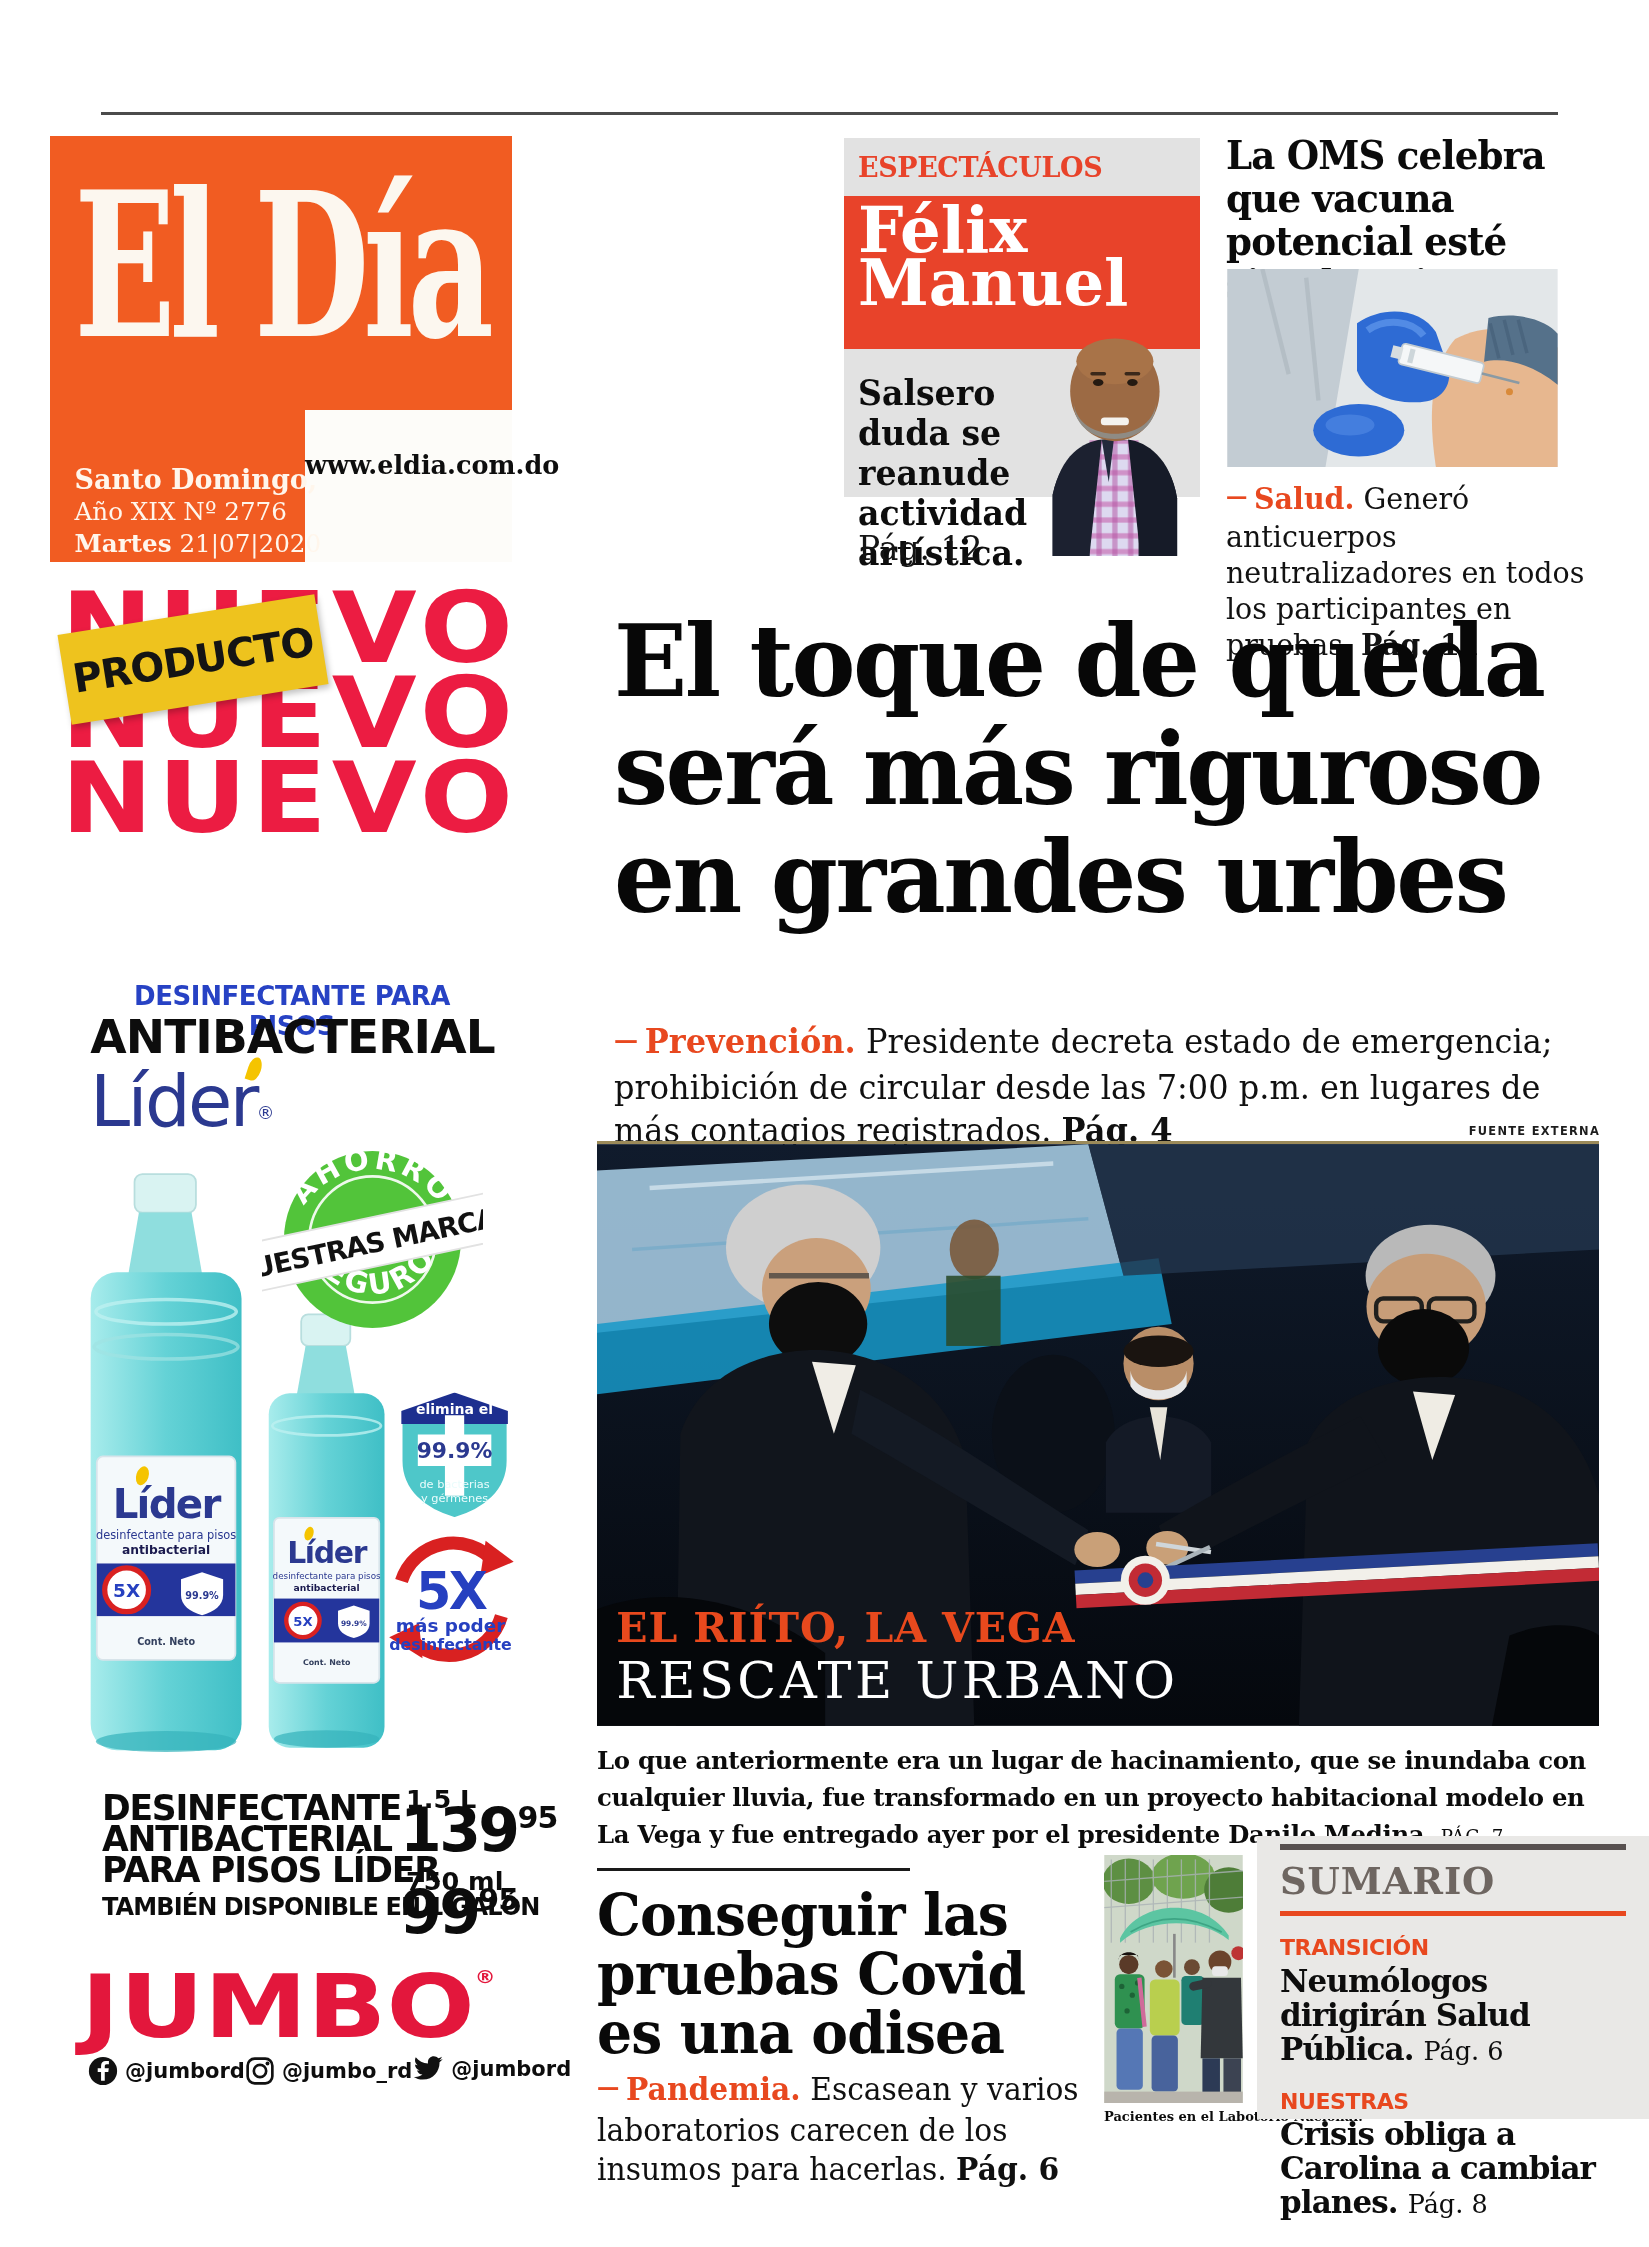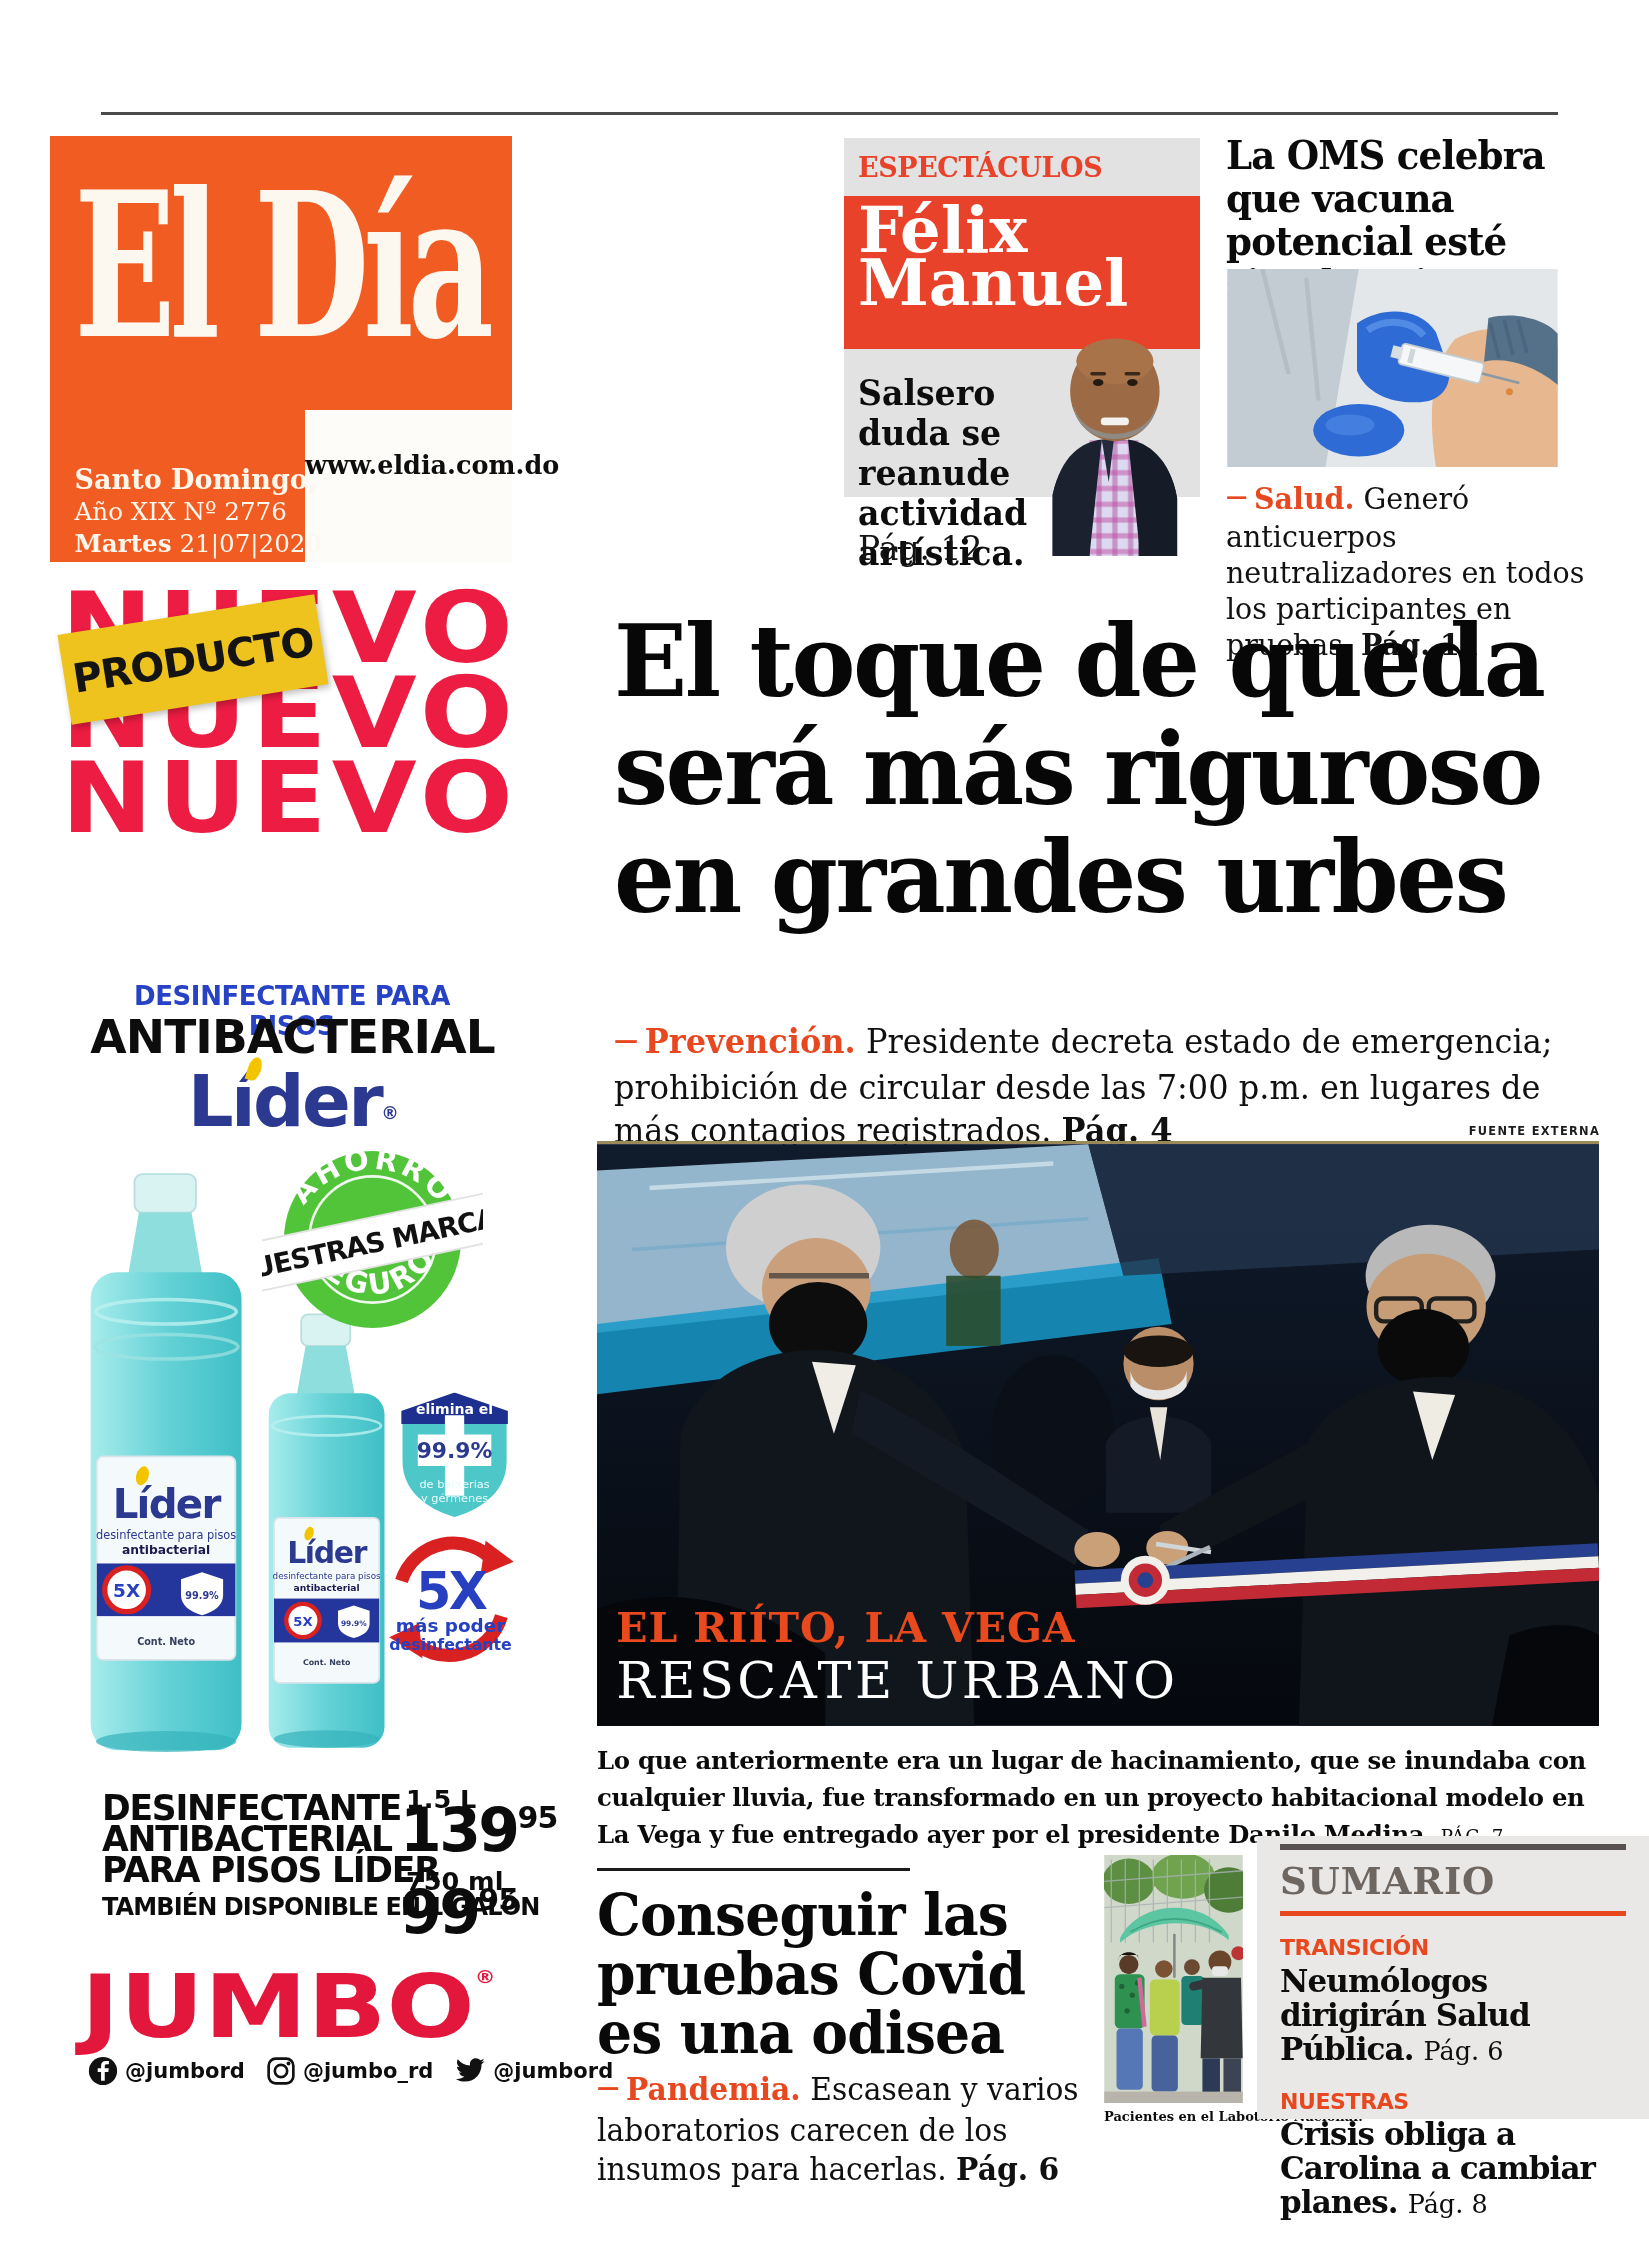--- a/index.html
+++ b/index.html
@@ -71,38 +71,38 @@
   .sum-kicker2{margin-top:21px;}
   .sum-text{margin-top:3.5px;font-weight:bold;font-size:31px;line-height:34px;color:#0d0d0d;letter-spacing:-0.9px;}
   .sum-page{font-weight:normal;font-size:25.5px;letter-spacing:0;}
 
   
   .nuevo{left:61px;top:586px;width:474px;font-family:"DejaVu Sans","Liberation Sans",sans-serif;font-weight:900;font-size:98px;line-height:85px;color:#ec1c42;letter-spacing:4.4px;transform:scaleX(1.12);transform-origin:0 0;}
   .tape{left:63px;top:614px;width:260px;height:91px;background:#eec31e;transform:rotate(-9deg);display:flex;align-items:center;justify-content:center;box-shadow:1.8px 3.5px 6.1px rgba(0,0,0,.25);}
   .tape span{font-family:"DejaVu Sans","Liberation Sans",sans-serif;font-weight:900;font-size:40px;color:#141414;letter-spacing:-0.9px;}
   .ad-line1{left:90px;top:981px;width:404px;text-align:center;font-family:"DejaVu Sans","Liberation Sans",sans-serif;font-weight:bold;font-size:26px;color:#2742c4;letter-spacing:-0.4px;}
   .ad-line2{left:66px;top:1009px;width:453px;text-align:center;font-family:"DejaVu Sans","Liberation Sans",sans-serif;font-weight:900;font-size:47px;color:#0d0d0d;letter-spacing:-0.9px;}
-  .ad-brand{left:90px;top:1059px;width:404px;text-align:center;font-family:"DejaVu Sans","Liberation Sans",sans-serif;font-weight:bold;font-size:72px;color:#2b3990;letter-spacing:-2.6px;}
+  .ad-brand{left:90px;top:1059px;width:404px;text-align:left;font-family:"DejaVu Sans","Liberation Sans",sans-serif;font-weight:normal;font-size:72px;color:#2b3990;letter-spacing:-2.6px;}
   .brand-reg{font-size:17.6px;vertical-align:7px;}
   .brand-accent{left:248px;top:1057px;width:13px;height:24px;background:#f5c400;border-radius:60% 60% 60% 0;transform:rotate(18deg);}
   .bottles{left:51px;top:1167px;width:353px;height:607px;}
   .badge{left:262px;top:1135px;width:221px;height:209px;}
   .shield{left:395px;top:1389px;width:120px;height:133px;}
   .fivex{left:382px;top:1525px;width:138px;height:149px;}
   .claim{left:332px;top:1678px;width:195px;text-align:center;font-family:"DejaVu Sans","Liberation Sans",sans-serif;font-weight:800;font-size:18.4px;line-height:22px;color:#0e0e0e;}
   .desc{left:102px;top:1792px;font-family:"DejaVu Sans","Liberation Sans",sans-serif;font-weight:900;font-size:36px;line-height:31px;letter-spacing:-1.3px;color:#0c0c0c;transform:scaleX(.96);transform-origin:0 0;}
   .desc-sub{left:102px;top:1893px;font-family:"DejaVu Sans","Liberation Sans",sans-serif;font-weight:800;font-size:24px;letter-spacing:-0.9px;color:#0c0c0c;}
   .psize{font-family:"DejaVu Sans","Liberation Sans",sans-serif;font-weight:800;font-size:25.5px;color:#0c0c0c;}
   .pbig{font-family:"DejaVu Sans","Liberation Sans",sans-serif;font-weight:900;font-size:60px;letter-spacing:-2.6px;color:#0c0c0c;line-height:1;}
   .pcents{font-size:30px;letter-spacing:-0.9px;position:relative;top:-23px;}
   .p1size{left:406px;top:1784px;} .p1{left:400px;top:1800px;}
   .p2size{left:406px;top:1866px;} .p2{left:400px;top:1882px;}
   .jumbo{left:81px;top:1963px;font-family:"DejaVu Sans","Liberation Sans",sans-serif;font-weight:900;font-size:88px;color:#e3173c;line-height:1;transform:scaleX(1.18);transform-origin:0 50%;white-space:nowrap;}
   .jumbo-reg{font-size:17.6px;vertical-align:54px;letter-spacing:0;}
-  .socials{left:88px;top:2056px;width:386px;display:flex;gap:21px;align-items:center;font-family:"DejaVu Sans","Liberation Sans",sans-serif;font-weight:800;font-size:21px;color:#0d0d0d;}
+  .socials{left:88px;top:2056px;width:386px;display:flex;align-items:flex-start;font-family:"DejaVu Sans","Liberation Sans",sans-serif;font-weight:800;font-size:21px;color:#0d0d0d;}
   .soc{display:flex;align-items:center;gap:7px;}
 </style>
 </head>
 <body>
 
 <div id="page">
 
   <div class="abs top-rule"></div>
 
   <div class="abs masthead">

